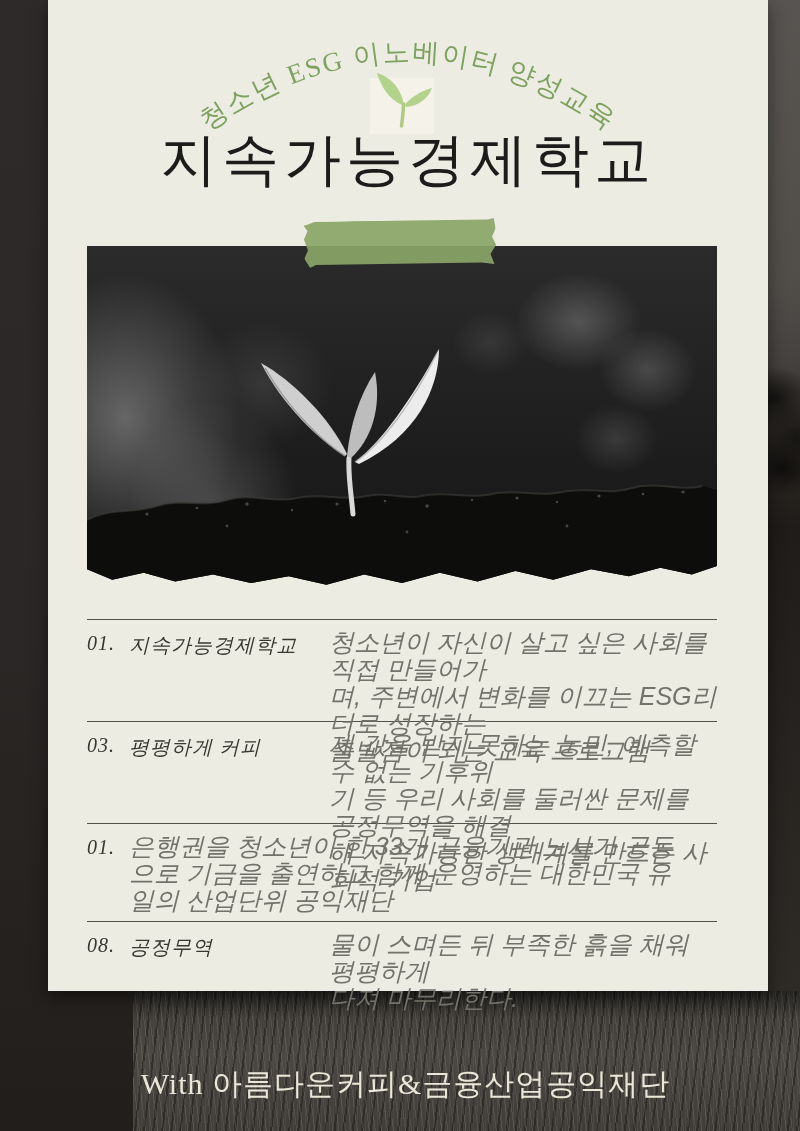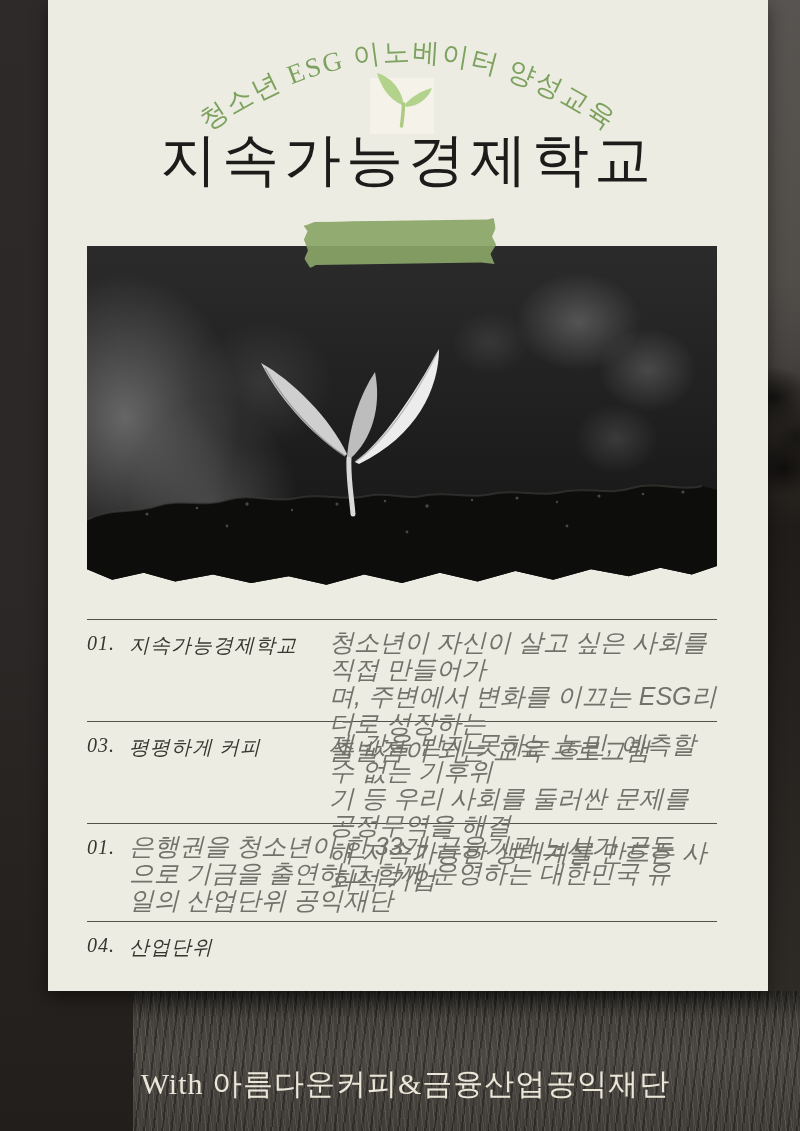--- a/index.html
+++ b/index.html
@@ -172,20 +172,22 @@
 기 등 우리 사회를 둘러싼 문제를 공정무역을 해결
 해 지속가능한 생태계를 만드는 사회적 기업</span>
     </div>
     <div class="row row-3">
       <span class="num">01.</span>
       <span class="rdesc">은행권을 청소년이 한 33개 금융기관 노사가 공동
 으로 기금을 출연하고 함께 운영하는 대한민국 유
 일의 산업단위 공익재단</span>
     </div>
     <div class="row row-4">
-      <span class="num">04.</span>
-      <span class="rtitle">산업단위</span>
+      <span class="num">08.</span>
+      <span class="rtitle">공정무역</span>
+      <span class="rdesc">물이 스며든 뒤 부족한 흙을 채워 평평하게
+다져 마무리한다.</span>
     </div>
   </div>
 
 </div>
 
 <div class="footer-text">With 아름다운커피&amp;금융산업공익재단</div>
 
 </body></html>

